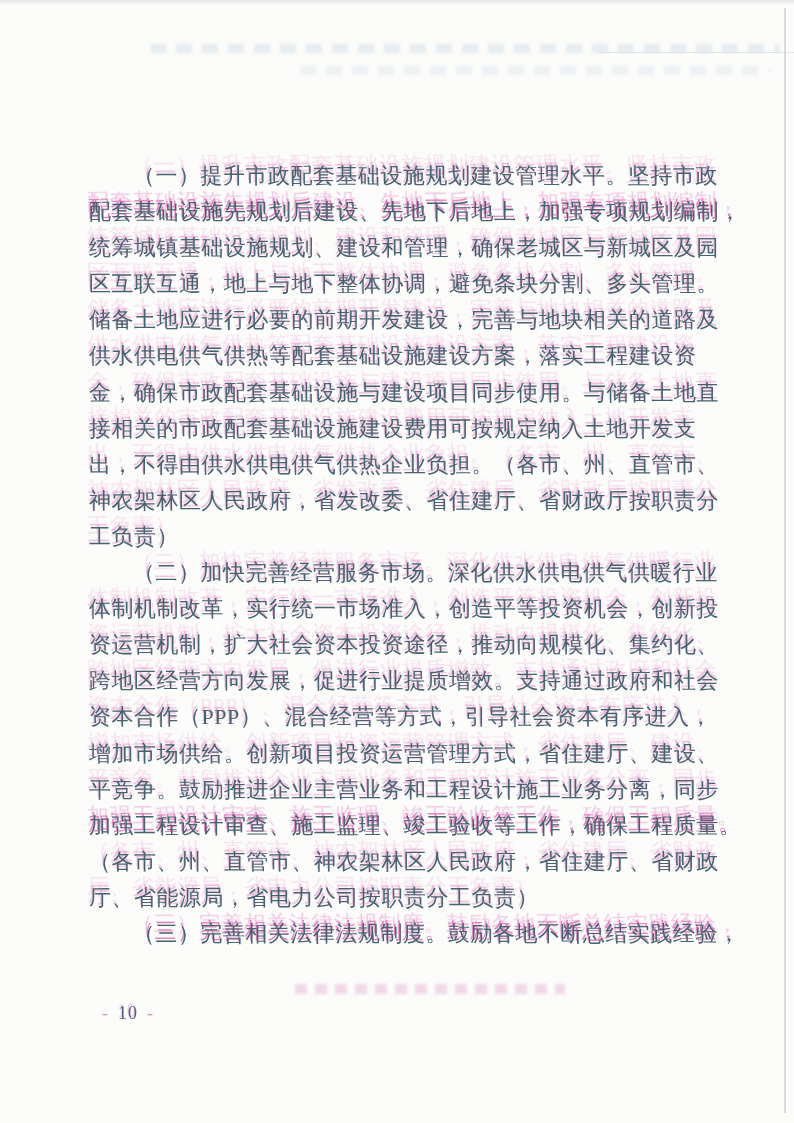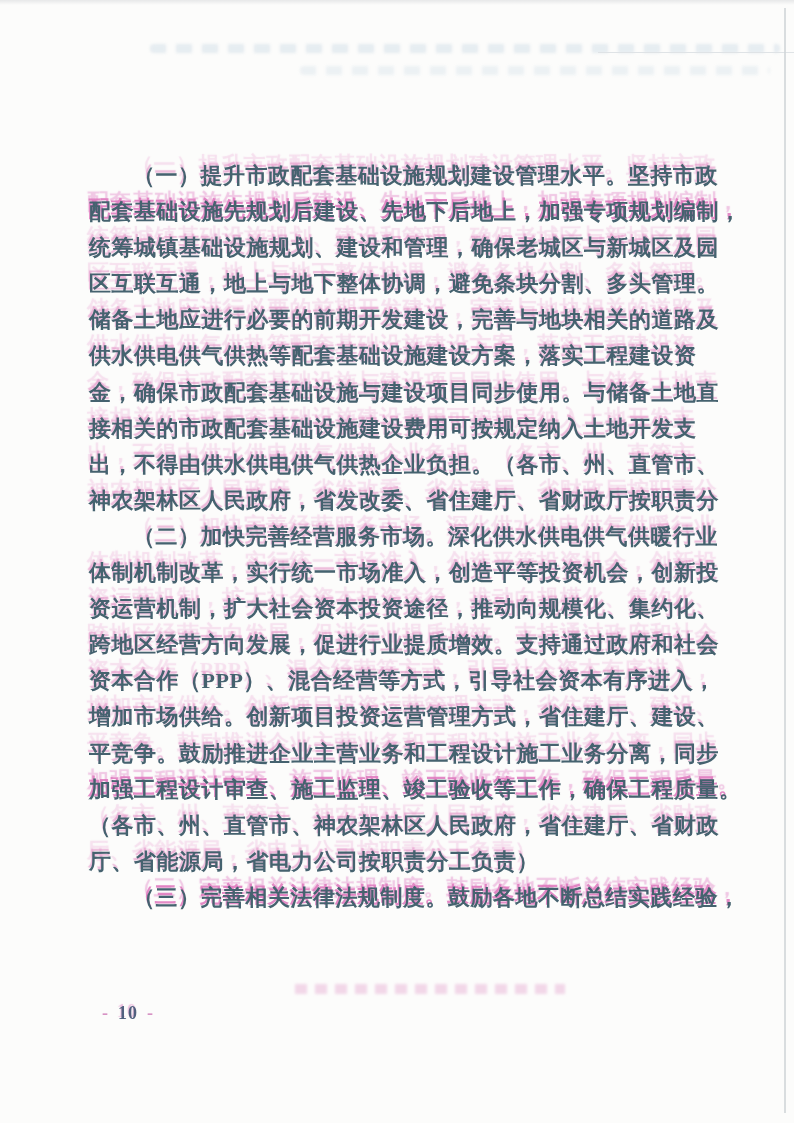--- a/index.html
+++ b/index.html
@@ -6,21 +6,20 @@
   body{
     width:794px;height:1123px;
     background:#ffffff;
     font-family:"Liberation Serif","DejaVu Serif",serif;
   }
   .page{
     position:relative;
     width:794px;height:1123px;
     background:#fcfcfb;
     overflow:hidden;
-    font-weight:bold;
   }
   
   .top-edge{
     position:absolute;left:0;top:0;width:794px;height:5px;
     background:linear-gradient(to bottom,#e7e8e9,rgba(252,252,251,0));
   }
   .hairline-v{
     position:absolute;left:784px;top:8px;width:2px;height:1105px;
     background:#cfd4d8;opacity:.8;
   }
@@ -88,20 +87,21 @@
     <div class="line indent">（一）提升市政配套基础设施规划建设管理水平。坚持市政</div>
     <div class="line heavy">配套基础设施先规划后建设、先地下后地上，加强专项规划编制，</div>
     <div class="line">统筹城镇基础设施规划、建设和管理，确保老城区与新城区及园</div>
     <div class="line">区互联互通，地上与地下整体协调，避免条块分割、多头管理。</div>
     <div class="line">储备土地应进行必要的前期开发建设，完善与地块相关的道路及</div>
     <div class="line">供水供电供气供热等配套基础设施建设方案，落实工程建设资</div>
     <div class="line">金，确保市政配套基础设施与建设项目同步使用。与储备土地直</div>
     <div class="line">接相关的市政配套基础设施建设费用可按规定纳入土地开发支</div>
     <div class="line">出，不得由供水供电供气供热企业负担。（各市、州、直管市、</div>
     <div class="line">神农架林区人民政府，省发改委、省住建厅、省财政厅按职责分</div>
+    <div class="line">工负责）</div>
 
     <div class="line indent">（二）加快完善经营服务市场。深化供水供电供气供暖行业</div>
     <div class="line">体制机制改革，实行统一市场准入，创造平等投资机会，创新投</div>
     <div class="line">资运营机制，扩大社会资本投资途径，推动向规模化、集约化、</div>
     <div class="line">跨地区经营方向发展，促进行业提质增效。支持通过政府和社会</div>
     <div class="line">资本合作（PPP）、混合经营等方式，引导社会资本有序进入，</div>
     <div class="line">增加市场供给。创新项目投资运营管理方式，省住建厅、建设、</div>
     <div class="line">平竞争。鼓励推进企业主营业务和工程设计施工业务分离，同步</div>
     <div class="line heavy">加强工程设计审查、施工监理、竣工验收等工作，确保工程质量。</div>
     <div class="line">（各市、州、直管市、神农架林区人民政府，省住建厅、省财政</div>

